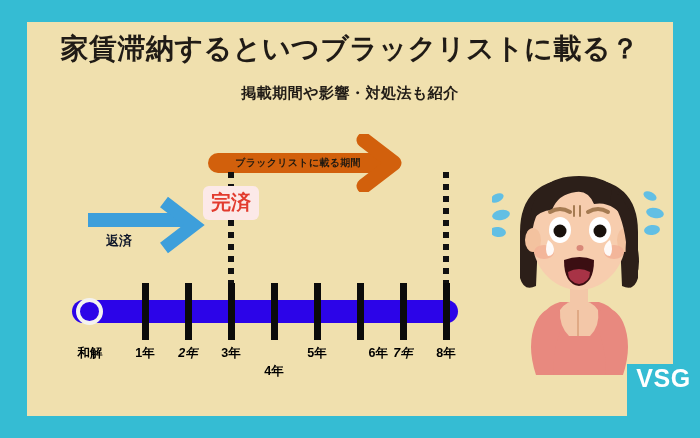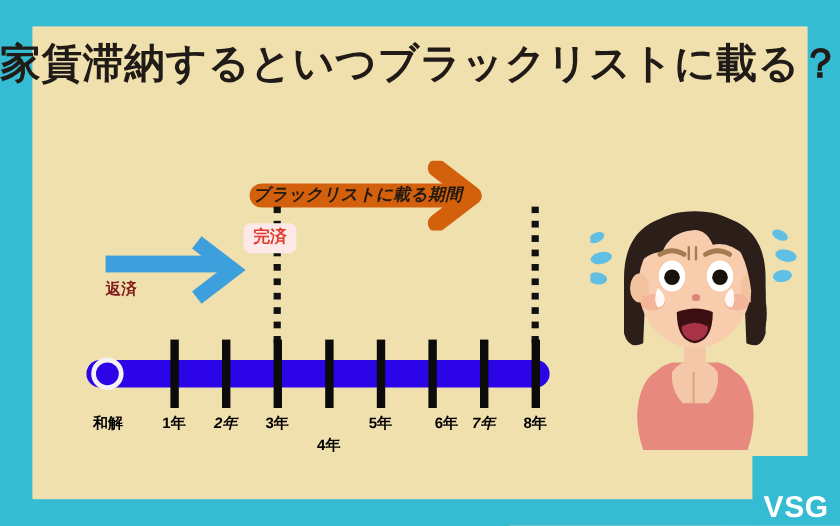--- a/index.html
+++ b/index.html
@@ -17,21 +17,21 @@
   
   .panel{
     position:absolute;left:27px;top:22px;
     width:646px;height:394px;
     background:#F0E0AE;
   }
   
   .title{
     position:absolute;left:0;top:30px;width:700px;
     text-align:center;
-    font-size:34px;font-weight:bold;letter-spacing:0.5px;
+    font-size:28px;font-weight:bold;letter-spacing:0.5px;
     color:#201B16;white-space:nowrap;
   }
   .subtitle{
     position:absolute;left:0;top:84px;width:700px;
     text-align:center;
     font-size:15px;font-weight:bold;letter-spacing:0.5px;
     color:#201B16;white-space:nowrap;
   }
   
   .orange-arrow{
@@ -44,54 +44,54 @@
     background:#D2600C;
     border-radius:10px;
   }
   .orange-head{
     position:absolute;left:148px;top:-10px;
     width:62px;height:58px;
   }
   .orange-label{
     position:absolute;left:0;top:9px;width:180px;height:20px;
     display:flex;align-items:center;justify-content:center;
-    font-size:14px;font-weight:bold;color:#221A10;
-    white-space:nowrap;letter-spacing:0.3px;font-style:italic;
+    font-size:10px;font-weight:bold;color:#221A10;
+    white-space:nowrap;letter-spacing:0.3px;
   }
   
   .blue-arrow{
     position:absolute;left:88px;top:196px;
     width:122px;height:58px;
   }
   .blue-bar{
     position:absolute;left:0;top:17px;
     width:98px;height:14px;
     background:#3D9FDB;
   }
   .blue-head{
     position:absolute;left:62px;top:-2px;
     width:60px;height:62px;
   }
   .blue-label{
-    position:absolute;left:0;top:36px;
-    font-size:13px;font-weight:bold;color:#7f1d1d;
+    position:absolute;left:18px;top:36px;
+    font-size:13px;font-weight:bold;color:#0f172a;
     white-space:nowrap;
   }
   
   .dotline{
     position:absolute;width:6px;
     background-image:linear-gradient(to bottom,#111 0 6px,transparent 6px 12px);
     background-size:6px 12px;background-repeat:repeat-y;
   }
   
   .kansai-badge{
     position:absolute;left:203px;top:186px;
     padding:3px 8px 4px 8px;
     background:#FCE9E8;border-radius:6px;
-    font-size:14px;font-weight:bold;color:#E23B2E;
+    font-size:20px;font-weight:bold;color:#E23B2E;
     white-space:nowrap;z-index:4;
   }
   
   .tl-bar{
     position:absolute;left:72px;top:300px;
     width:386px;height:23px;
     background:#2C04E8;border-radius:11.5px;
   }
   .tl-start{
     position:absolute;left:76px;top:298px;
@@ -103,43 +103,44 @@
     position:absolute;top:283px;width:7px;height:57px;
     background:#0B0B0B;z-index:2;
   }
   .tick-label{
     position:absolute;top:345px;
     font-size:12.5px;font-weight:bold;color:#000000;
     white-space:nowrap;text-align:center;
   }
   
   .logo{
-    position:absolute;right:0;bottom:0;
+    position:absolute;right:0;bottom:16px;
     width:73px;height:58px;background:#35BCD3;
-    display:flex;align-items:flex-end;justify-content:center;
+    display:flex;align-items:flex-start;justify-content:center;
   }
   .logo span{
     color:#FFFFFF;font-size:25px;font-weight:bold;
     letter-spacing:0.5px;font-family:"Liberation Sans",sans-serif;
   }
   .logo-notch{
     position:absolute;right:73px;bottom:0;
     width:26px;height:20px;background:#35BCD3;
   }
   
   .character{position:absolute;left:492px;top:160px;width:175px;height:215px;}
 </style>
 </head>
 <body>
 
 <div id="stage">
 
   <div class="panel"></div>
 
   <div class="title">家賃滞納するといつブラックリストに載る？</div>
+  <div class="subtitle">掲載期間や影響・対処法も紹介</div>
 
   <div class="orange-arrow">
     <div class="orange-bar"></div>
     <svg class="orange-head" viewBox="0 0 62 58">
       <path d="M8 6 L38 29 L8 52" fill="none" stroke="#D2600C" stroke-width="15" stroke-linecap="round" stroke-linejoin="round"></path>
     </svg>
     <div class="orange-label">ブラックリストに載る期間</div>
   </div>
 
   <div class="blue-arrow">
@@ -163,21 +164,21 @@
       <div class="tick-label" style="left: 117px; width: 56px;">1年</div>
       <div class="tick" style="left: 185px;"></div>
       <div class="tick-label" style="left: 160px; width: 56px; font-style: italic;">2年</div>
       <div class="tick" style="left: 228px;"></div>
       <div class="tick-label" style="left: 203px; width: 56px;">3年</div>
       <div class="tick" style="left: 271px;"></div>
       <div class="tick-label" style="left: 246px; width: 56px; margin-top: 18px;">4年</div>
       <div class="tick" style="left: 314px;"></div>
       <div class="tick-label" style="left: 289px; width: 56px;">5年</div>
       <div class="tick" style="left: 357px;"></div>
-      <div class="tick-label" style="left: 344px; width: 56px;">6年</div>
+      <div class="tick-label" style="left: 332px; width: 56px; text-align: right;">6年</div>
       <div class="tick" style="left: 400px;"></div>
       <div class="tick-label" style="left: 375px; width: 56px; font-style: italic;">7年</div>
       <div class="tick" style="left: 443px;"></div>
       <div class="tick-label" style="left: 418px; width: 56px; text-align: center;">8年</div>
     </div>
 
   <svg class="character" viewBox="0 0 175 215">
 
     <g fill="#62BFE4">
       <ellipse cx="5" cy="38" rx="7" ry="4" transform="rotate(-25 5 38)"></ellipse>

